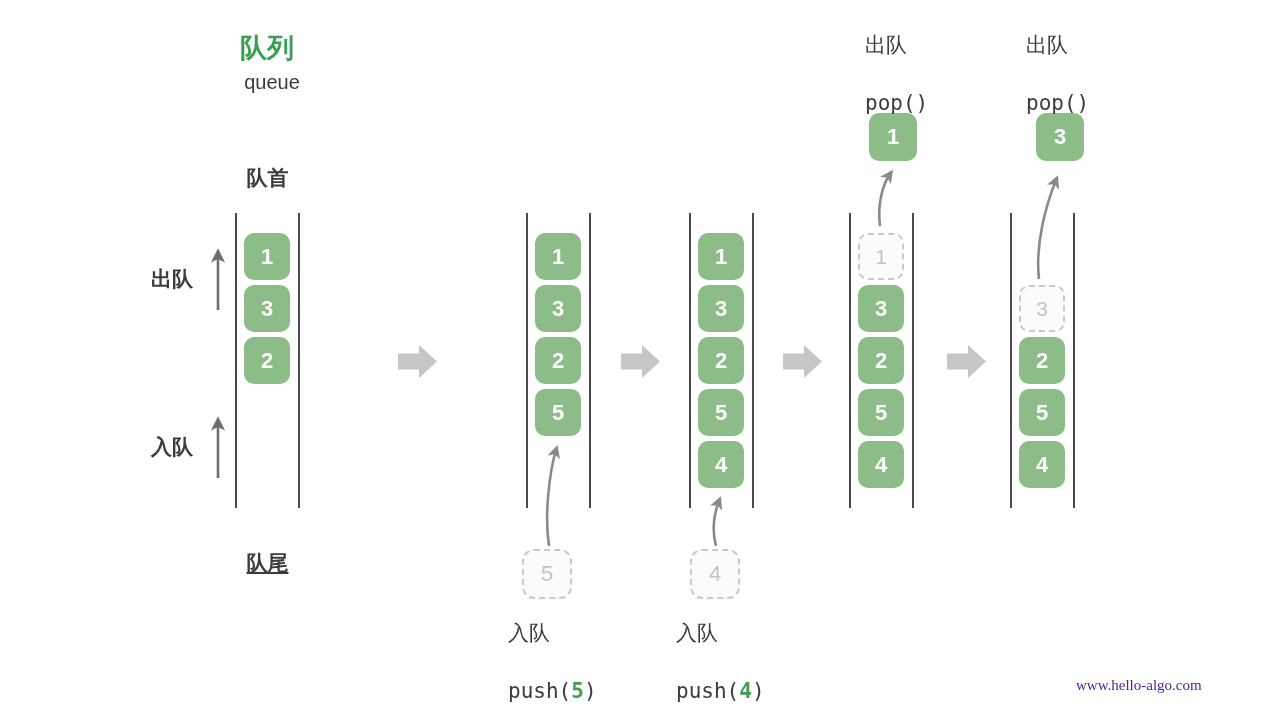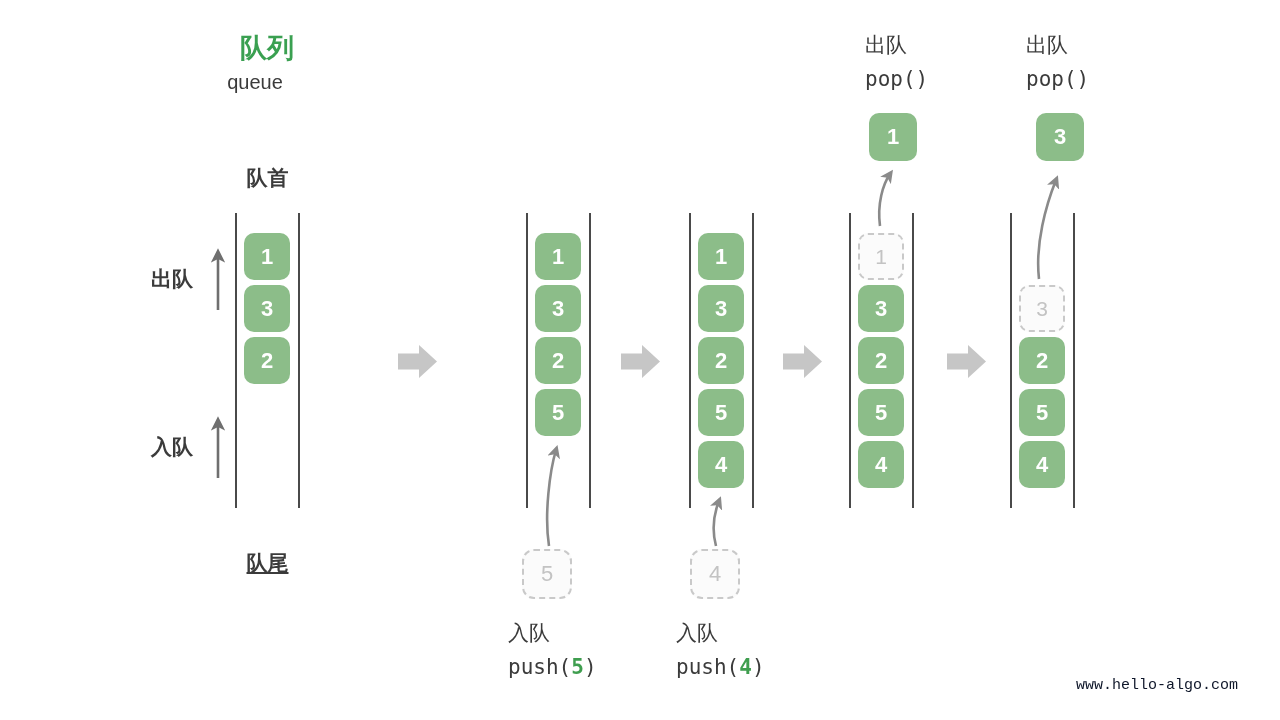--- a/index.html
+++ b/index.html
@@ -2,21 +2,21 @@
 <html><head>
 <meta charset="utf-8">
 <style>
   html,body{margin:0;padding:0;background:#ffffff;}
   body{font-family:"Liberation Sans","DejaVu Sans",sans-serif;color:#3b3b3b;}
   .canvas{position:relative;width:1280px;height:720px;background:#ffffff;overflow:hidden;}
 
   
   .title{position:absolute;left:206px;top:30px;width:122px;text-align:center;
          font-size:27px;font-weight:bold;color:#3aa051;}
-  .subtitle{position:absolute;left:194px;top:71px;width:122px;text-align:center;
+  .subtitle{position:absolute;left:211px;top:71px;width:122px;text-align:center;
             font-size:20px;color:#3b3b3b;}
 
   
   .front-label,.rear-label{position:absolute;left:207px;width:121px;text-align:center;
        font-size:21px;font-weight:bold;color:#3b3b3b;margin-top:8px;}
   .front-label{top:156px;}
   .rear-label{top:541px;text-decoration:underline;}
 
   
   .side-label{position:absolute;font-size:21px;font-weight:bold;color:#3b3b3b;}
@@ -52,29 +52,29 @@
                color:#c3c3c3;font-size:22px;display:flex;align-items:center;justify-content:center;}
   .ghost-below-5{left:522px;}
   .ghost-below-4{left:690px;}
 
   
   .op-group{position:absolute;font-size:21px;color:#3b3b3b;line-height:35px;}
   .op-pop-1{left:865px;top:27px;}
   .op-pop-2{left:1026px;top:27px;}
   .op-push-5{left:508px;top:615px;}
   .op-push-4{left:676px;top:615px;}
-  .op-code{font-family:"DejaVu Sans Mono","Liberation Mono",monospace;font-size:21px;}
+  .op-code{font-family:"DejaVu Sans Mono","Liberation Mono",monospace;font-size:21px;margin-top:24px;}
   .op-arg{color:#3f9e4f;font-weight:bold;}
 
   
   .overlay{position:absolute;left:0;top:0;width:1280px;height:720px;pointer-events:none;}
 
   .watermark{position:absolute;left:1076px;top:677px;
-             font-family:Liberation Mono, monospace;
-             font-size:15px;color:#0f172a;}
+             font-family:Liberation Serif, serif;
+             font-size:15px;color:#4c1d95;}
 </style>
 </head>
 <body>
 
 <div class="canvas">
 
   <div class="title">队列</div>
   <div class="subtitle">queue</div>
 
   <div class="front-label">队首</div>

